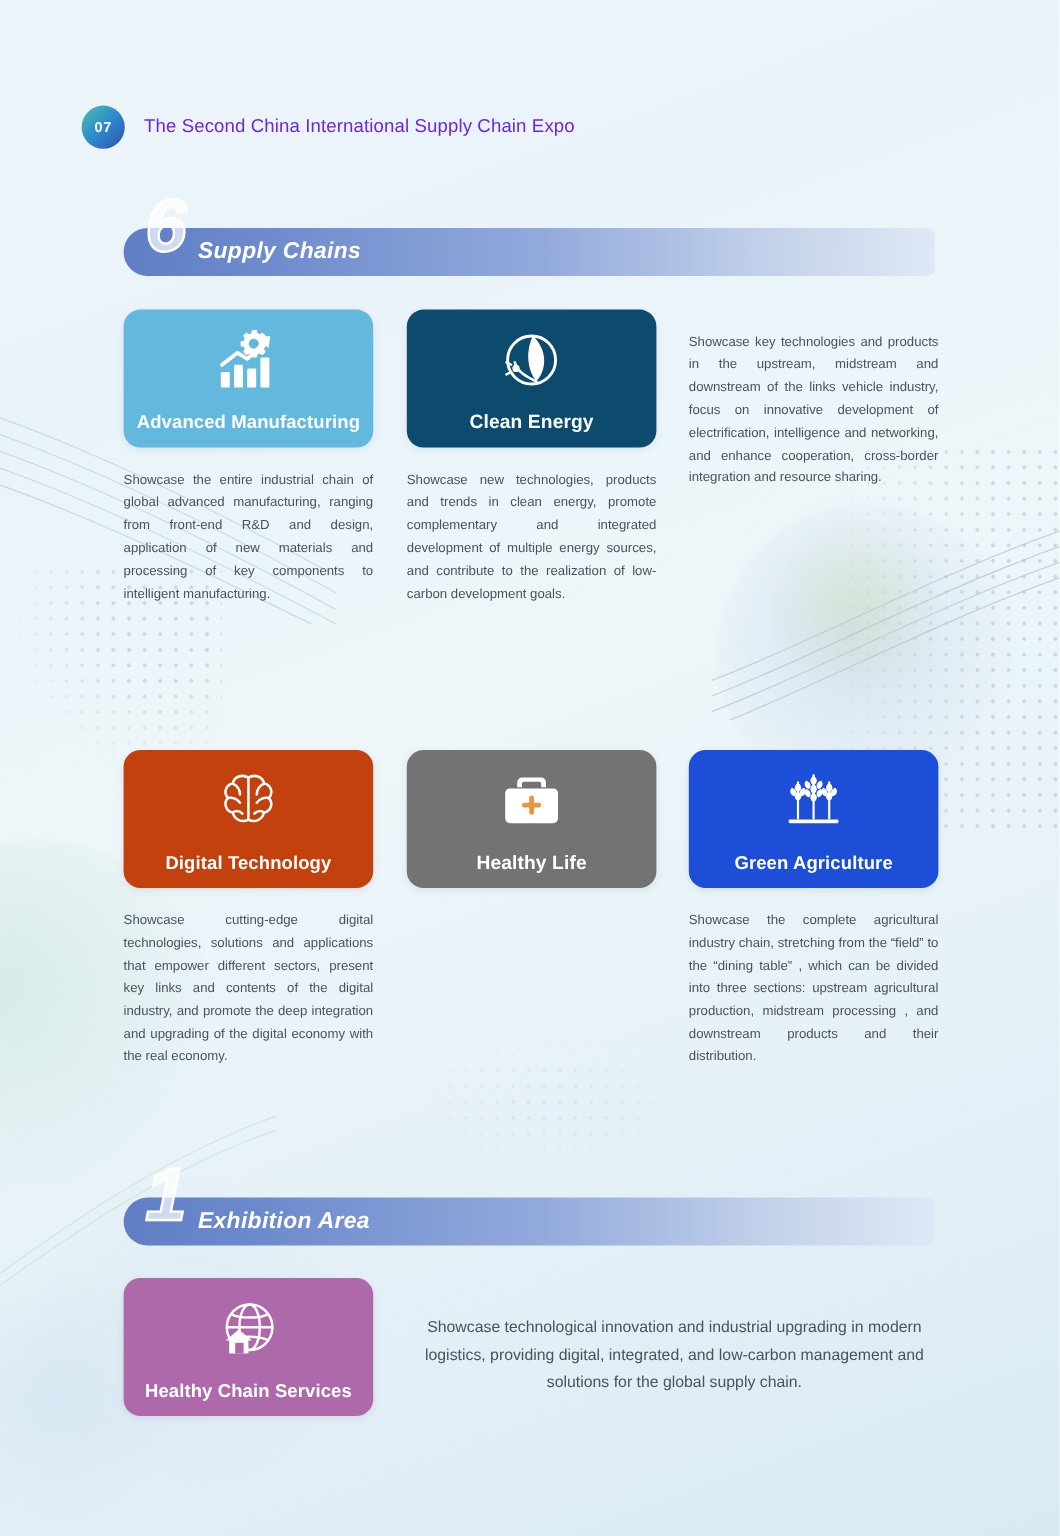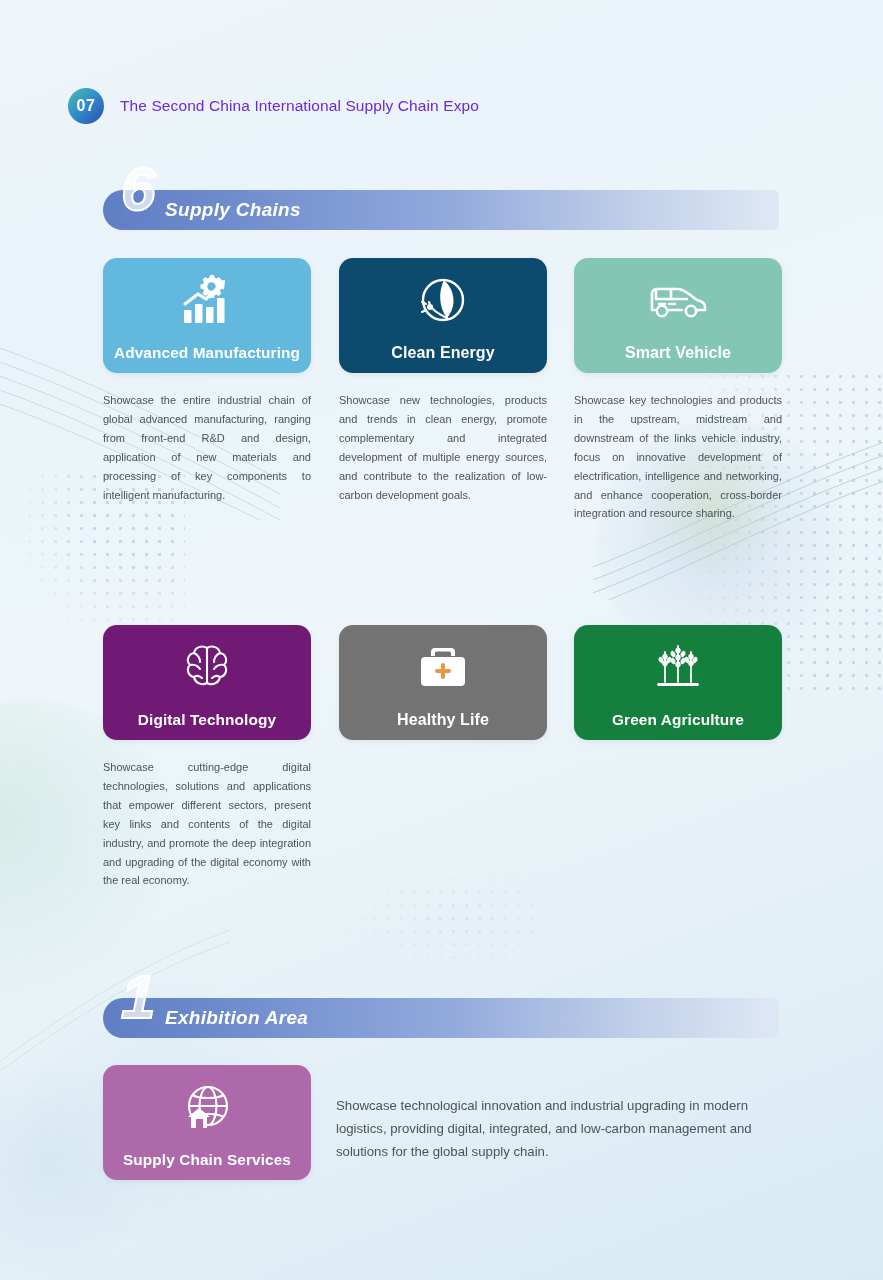--- a/index.html
+++ b/index.html
@@ -36,21 +36,21 @@
     -webkit-mask-image:radial-gradient(ellipse at 50% 50%,#000 10%,transparent 70%);
     mask-image:radial-gradient(ellipse at 50% 50%,#000 10%,transparent 70%);}
 
   .sweep{position:absolute;pointer-events:none;}
   .sweep svg{display:block;}
 
   
   .page-header{position:absolute;left:68px;top:88px;display:flex;align-items:center;gap:16px;}
   .page-badge{width:36px;height:36px;border-radius:50%;
     background:linear-gradient(135deg,#4fc0a8 0%,#2e8ccf 48%,#2f4fa8 100%);
-    color:#fff;font-size:16px;font-weight:700;display:flex;align-items:center;justify-content:center;
+    color:#fff;font-size:12px;font-weight:700;display:flex;align-items:center;justify-content:center;
     letter-spacing:.5px;}
   .page-header-title{font-size:15.5px;color:#6d28d9;letter-spacing:.1px;}
 
   
   .section{position:absolute;left:103px;width:676px;height:40px;}
   .section-bar{position:absolute;left:0;top:0;width:100%;height:40px;border-radius:20px 6px 6px 20px;
     background:linear-gradient(90deg,#5f7ec4 0%,#6e8bcd 18%,#93aadc 52%,#c3d2ea 80%,#dfe8f5 100%);}
   .section-num{position:absolute;left:18px;top:-32px;font-size:62px;line-height:1;
     font-style:italic;font-weight:700;color:transparent;
     -webkit-text-stroke:2px #ffffff;
@@ -77,21 +77,21 @@
   .desc{margin-top:18px;font-size:11px;line-height:1.72;color:#4c525a;text-align:justify;
     text-justify:inter-word;}
 
   
   #row1{top:258px;}
   #row2{top:625px;}
   #row3{top:1065px;}
 
   
   .wide-desc{position:absolute;left:336px;top:1095px;width:452px;
-    font-size:13.2px;line-height:1.74;color:#4c525a;}
+    font-size:13.2px;line-height:1.74;color:#4c525a;text-align:center;}
 </style>
 </head>
 <body>
 
 <div class="bg">
   <div class="blob blob-a"></div>
   <div class="blob blob-b"></div>
   <div class="blob blob-c"></div>
   <div class="blob blob-d"></div>
   <div class="blob blob-e"></div>
@@ -177,46 +177,29 @@
           <circle cx="13" cy="33" r="3" fill="#fff"></circle>
           <path d="M9 30 l-4 -2 M9 36 l-4 2" stroke="#fff" stroke-width="2" stroke-linecap="round"></path>
         </svg>
       </div>
       <div class="card-label">Clean Energy</div>
     </div>
     <div class="desc">Showcase new technologies, products and trends in clean energy, promote complementary and integrated development of multiple energy sources, and contribute to the realization of low-carbon development goals.</div>
   </div>
 
   <div class="col col-3">
-    <div class="card" style="background:#84c6b4">
-      <div class="card-icon">
-        <svg width="62" height="44" viewBox="0 0 62 44">
-          <g fill="none" stroke="#fff" stroke-width="2.6" stroke-linejoin="round" stroke-linecap="round">
-            <path d="M5 30 L5 16 C 5 13, 7 11, 10 11 L30 11 C 34 11, 38 13, 42 16 L50 22 C 55 23, 58 25, 58 29 L58 32 L51 32"></path>
-            <path d="M35 32 L22 32"></path>
-            <path d="M5 32 L8 32"></path>
-            <path d="M9 11 L9 21 L40 21"></path>
-            <path d="M24 11 L24 21"></path>
-            <circle cx="15" cy="33" r="5.2"></circle>
-            <circle cx="44" cy="33" r="5.2"></circle>
-            <path d="M12 26 L18 26 M22 26 L28 26"></path>
-          </g>
-        </svg>
-      </div>
-      <div class="card-label">Smart Vehicle</div>
-    </div>
     <div class="desc">Showcase key technologies and products in the upstream, midstream and downstream of the links vehicle industry, focus on innovative development of electrification, intelligence and networking, and enhance cooperation, cross-border integration and resource sharing.</div>
   </div>
 
 </div>
 
 <div class="grid" id="row2">
 
   <div class="col col-1">
-    <div class="card" style="background:#701a75">
+    <div class="card" style="background:#c2410c">
       <div class="card-icon">
         <svg width="52" height="50" viewBox="0 0 52 50">
           <g fill="none" stroke="#fff" stroke-width="2.1" stroke-linecap="round" stroke-linejoin="round">
             <path d="M26 6 C 21 3, 14 5, 13 11 C 7 12, 5 19, 9 23 C 5 27, 7 34, 13 35 C 14 41, 21 44, 26 41"></path>
             <path d="M26 6 C 31 3, 38 5, 39 11 C 45 12, 47 19, 43 23 C 47 27, 45 34, 39 35 C 38 41, 31 44, 26 41"></path>
             <path d="M26 6 L26 41"></path>
             <path d="M13 11 C 17 13, 19 16, 19 20 M9 23 C 13 22, 17 24, 19 27 M13 35 C 16 33, 19 34, 21 36"></path>
             <path d="M39 11 C 35 13, 33 16, 33 20 M43 23 C 39 22, 35 24, 33 27 M39 35 C 36 33, 33 34, 31 36"></path>
           </g>
         </svg>
@@ -235,21 +218,21 @@
             <rect x="5" y="13" width="44" height="29" rx="4"></rect>
           </g>
           <path d="M27 21 v12 M21 27 h12" stroke="#e8963f" stroke-width="4" stroke-linecap="round"></path>
         </svg>
       </div>
       <div class="card-label">Healthy Life</div>
     </div>
   </div>
 
   <div class="col col-3">
-    <div class="card" style="background:#15803d">
+    <div class="card" style="background:#1d4ed8">
       <div class="card-icon">
         <svg width="56" height="50" viewBox="0 0 56 50">
           <g fill="#fff" stroke="#fff">
             <g stroke-width="1.8" stroke-linecap="round" fill="none">
               <path d="M28 4 V40"></path>
               <path d="M15 10 L15 40"></path>
               <path d="M41 10 L41 40"></path>
             </g>
             <g fill="#fff">
               <path d="M28 5 c3 2 3 5 0 7 c-3-2-3-5 0-7z"></path>
@@ -267,20 +250,21 @@
               <path d="M41 18 c3 2 3 5 0 7 c-3-2-3-5 0-7z"></path>
               <path d="M36 15 c3 1 4 4 2 6 c-3-1-4-4-2-6z"></path>
               <path d="M46 15 c-3 1-4 4-2 6 c3-1 4-4 2-6z"></path>
             </g>
             <path d="M8 41 h40 c1 0 1 3 0 3 h-40 c-1 0-1-3 0-3z" stroke="none"></path>
           </g>
         </svg>
       </div>
       <div class="card-label small">Green Agriculture</div>
     </div>
+    <div class="desc">Showcase the complete agricultural industry chain, stretching from the “field” to the “dining table” , which can be divided into three sections: upstream agricultural production, midstream processing , and downstream products and their distribution.</div>
   </div>
 
 </div>
 
 <div class="section" id="section-exhibition">
   <div class="section-bar"></div>
   <div class="section-num">1</div>
   <div class="section-title">Exhibition Area</div>
 </div>
 
@@ -295,18 +279,18 @@
             <path d="M8 24 H46"></path>
             <path d="M11.5 13 C 18 17, 36 17, 42.5 13"></path>
             <path d="M11.5 35 C 18 31, 36 31, 42.5 35"></path>
           </g>
           <g fill="#fff">
             <path d="M18 26 L7 35 L10 35 L10 46 L26 46 L26 35 L29 35 z"></path>
           </g>
           <rect x="15" y="37" width="7" height="9" fill="#ae69ab"></rect>
         </svg>
       </div>
-      <div class="card-label small">Supply Chain Services</div>
+      <div class="card-label small">Healthy Chain Services</div>
     </div>
   </div>
 </div>
 
 <div class="wide-desc">Showcase technological innovation and industrial upgrading in modern logistics, providing digital, integrated, and low-carbon management and solutions for the global supply chain.</div>
 
 </body></html>

